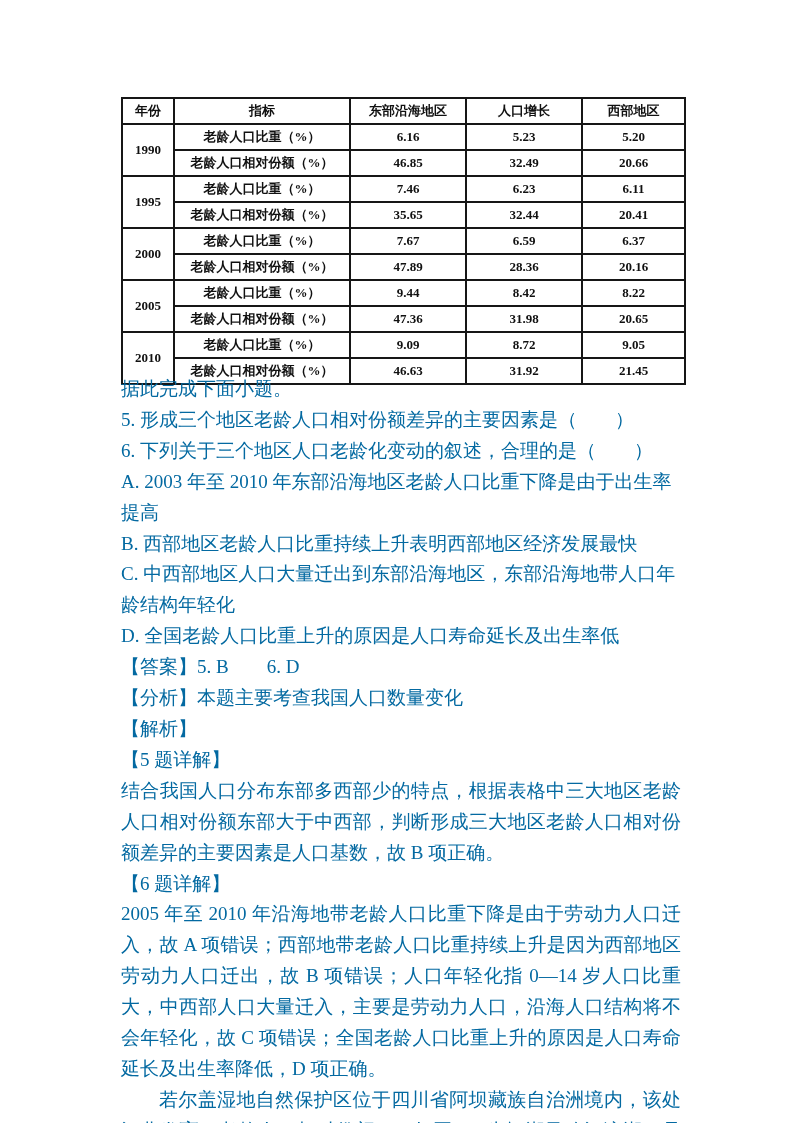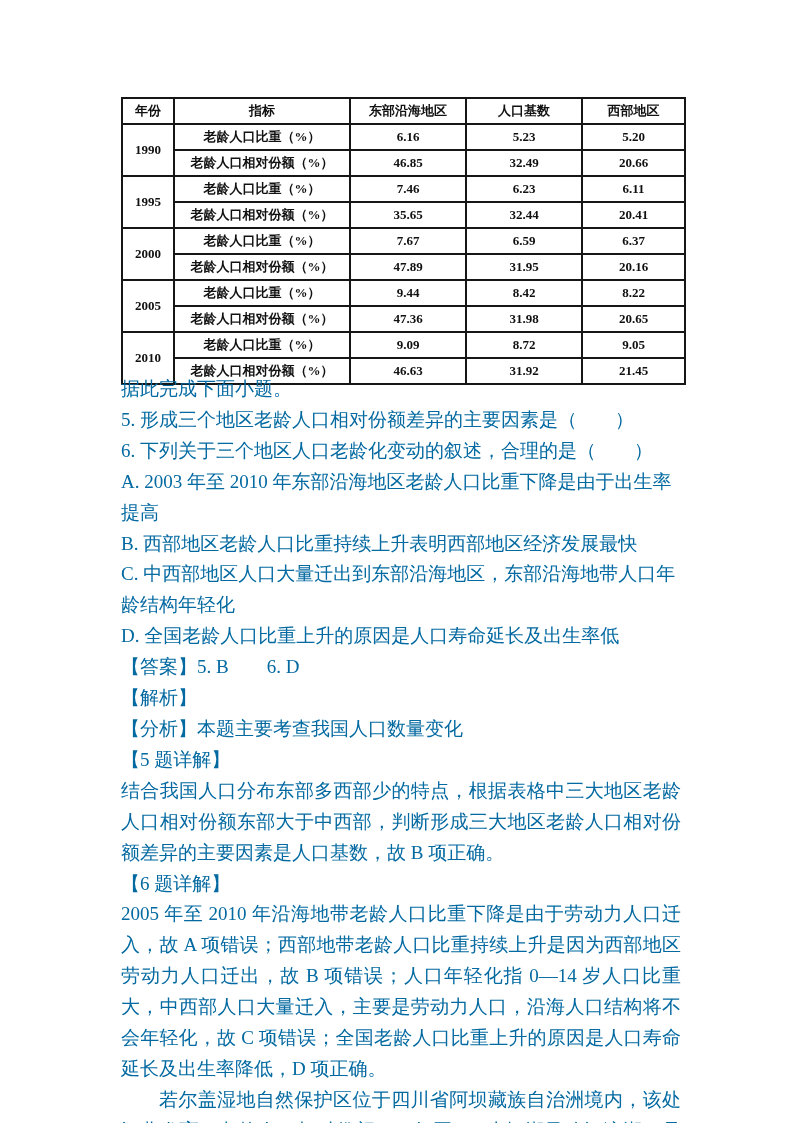--- a/index.html
+++ b/index.html
@@ -68,21 +68,21 @@
       <col style="width:176px">
       <col style="width:116px">
       <col style="width:116px">
       <col style="width:103px">
     </colgroup>
     <thead>
       <tr>
         <th>年份</th>
         <th>指标</th>
         <th>东部沿海地区</th>
-        <th>人口基数</th>
+        <th>人口增长</th>
         <th>西部地区</th>
       </tr>
     </thead>
     <tbody>
       <tr>
         <td rowspan="2">1990</td>
         <td>老龄人口比重（%）</td>
         <td>6.16</td>
         <td>5.23</td>
         <td>5.20</td>
@@ -109,21 +109,21 @@
       <tr>
         <td rowspan="2">2000</td>
         <td>老龄人口比重（%）</td>
         <td>7.67</td>
         <td>6.59</td>
         <td>6.37</td>
       </tr>
       <tr>
         <td>老龄人口相对份额（%）</td>
         <td>47.89</td>
-        <td>31.95</td>
+        <td>28.36</td>
         <td>20.16</td>
       </tr>
       <tr>
         <td rowspan="2">2005</td>
         <td>老龄人口比重（%）</td>
         <td>9.44</td>
         <td>8.42</td>
         <td>8.22</td>
       </tr>
       <tr>
@@ -150,22 +150,22 @@
 
   <div class="doc-text">
     <p class="no-justify">据此完成下面小题。</p>
     <p class="no-justify">5. 形成三个地区老龄人口相对份额差异的主要因素是（　　）</p>
     <p class="no-justify">6. 下列关于三个地区人口老龄化变动的叙述，合理的是（　　）</p>
     <p class="no-justify">A. 2003 年至 2010 年东部沿海地区老龄人口比重下降是由于出生率提高</p>
     <p class="no-justify">B. 西部地区老龄人口比重持续上升表明西部地区经济发展最快</p>
     <p class="no-justify">C. 中西部地区人口大量迁出到东部沿海地区，东部沿海地带人口年龄结构年轻化</p>
     <p class="no-justify">D. 全国老龄人口比重上升的原因是人口寿命延长及出生率低</p>
     <p class="no-justify">【答案】5. B　　6. D</p>
+    <p class="no-justify">【分析】本题主要考查我国人口数量变化</p>
     <p class="no-justify">【解析】</p>
-    <p class="no-justify">【分析】本题主要考查我国人口数量变化</p>
     <p class="no-justify">【5 题详解】</p>
     <p>结合我国人口分布东部多西部少的特点，根据表格中三大地区老龄人口相对份额东部大于中西部，判断形成三大地区老龄人口相对份额差异的主要因素是人口基数，故 B 项正确。</p>
     <p class="no-justify">【6 题详解】</p>
     <p>2005 年至 2010 年沿海地带老龄人口比重下降是由于劳动力人口迁入，故 A 项错误；西部地带老龄人口比重持续上升是因为西部地区劳动力人口迁出，故 B 项错误；人口年轻化指 0—14 岁人口比重大，中西部人口大量迁入，主要是劳动力人口，沿海人口结构将不会年轻化，故 C 项错误；全国老龄人口比重上升的原因是人口寿命延长及出生率降低，D 项正确。</p>
     <p class="indent">若尔盖湿地自然保护区位于四川省阿坝藏族自治洲境内，该处河曲发育，老龄人口相对份额。（如图 a）牛轭湖又称河迹湖，是由于河流的变迁或改道，曲形河道取直后留下的旧河</p>
   </div>
 
 </div>
 
 </body></html>

